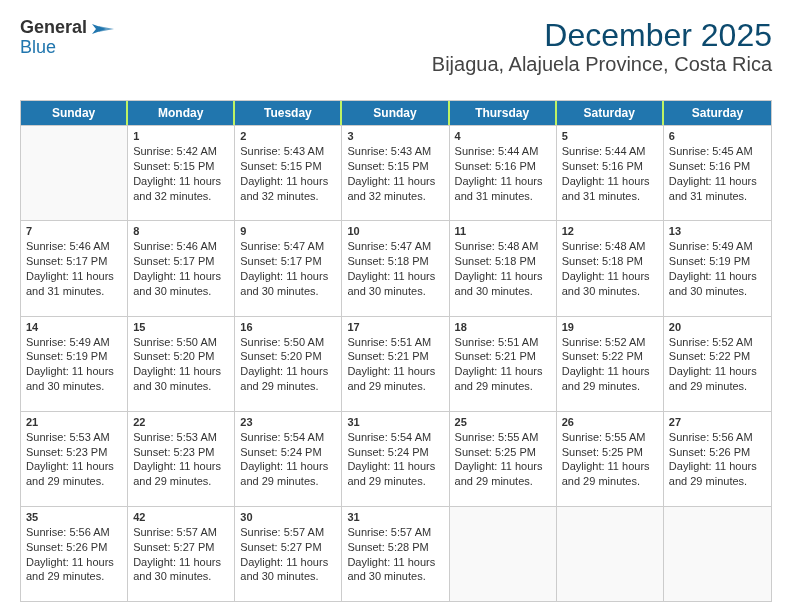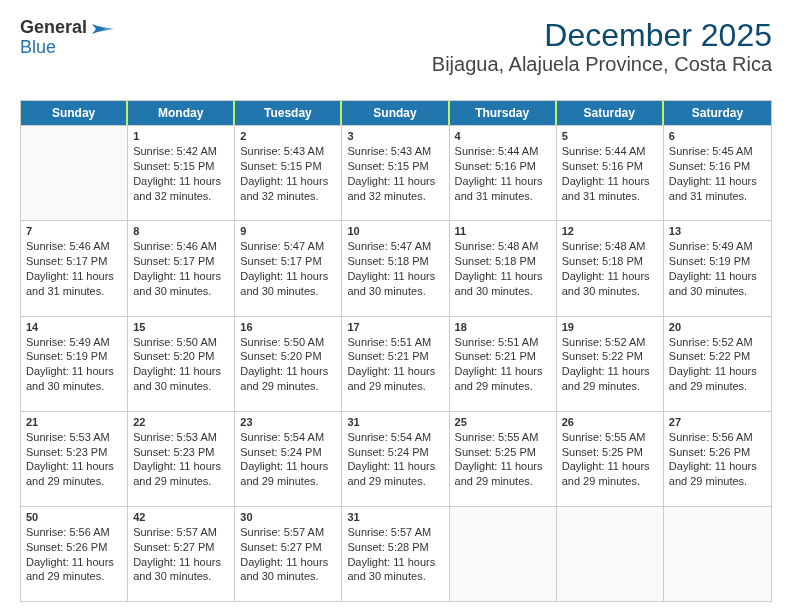--- a/index.html
+++ b/index.html
@@ -341,21 +341,21 @@
           <div class="cal-cell">
             <div class="day-number">27</div>
             <div class="cell-text" style="white-space: pre-line;">Sunrise: 5:56 AM
 Sunset: 5:26 PM
 Daylight: 11 hours
 and 29 minutes.</div>
           </div>
         </div>
         <div class="cal-row">
           <div class="cal-cell">
-            <div class="day-number">50</div>
+            <div class="day-number">35</div>
             <div class="cell-text" style="white-space: pre-line;">Sunrise: 5:56 AM
 Sunset: 5:26 PM
 Daylight: 11 hours
 and 29 minutes.</div>
           </div>
           <div class="cal-cell">
             <div class="day-number">42</div>
             <div class="cell-text" style="white-space: pre-line;">Sunrise: 5:57 AM
 Sunset: 5:27 PM
 Daylight: 11 hours

